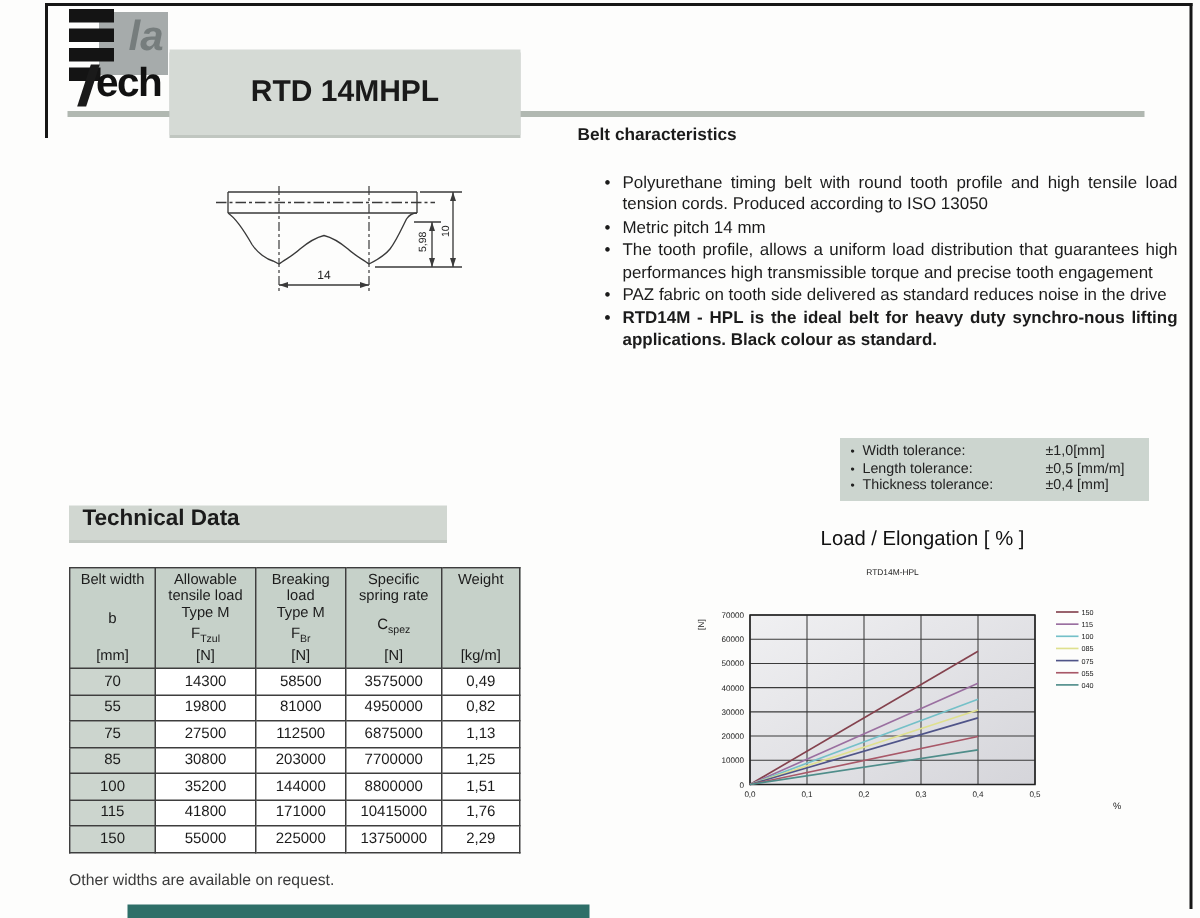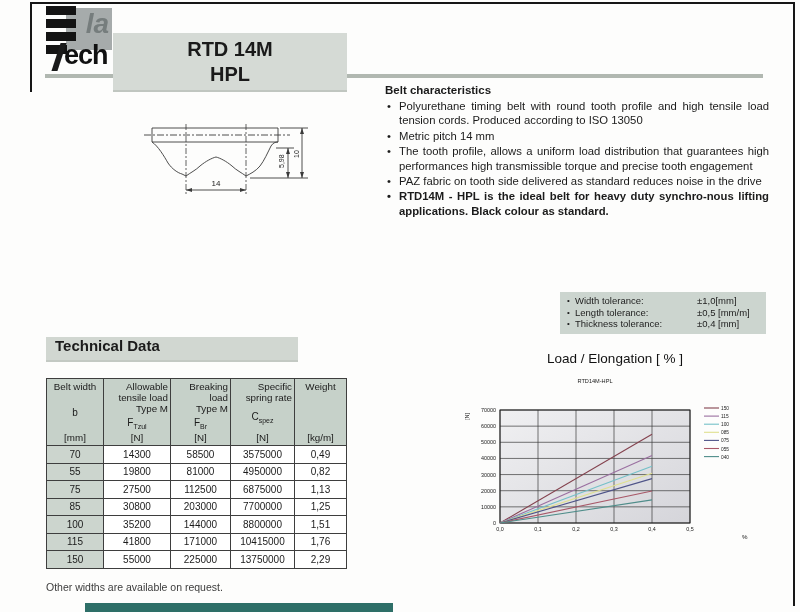--- a/index.html
+++ b/index.html
@@ -20,27 +20,27 @@
   .logo-la{position:absolute;right:3px;top:2px;font-size:28px;font-weight:bold;font-style:italic;color:#767d7d;line-height:1;}
   .logo-bars{position:absolute;left:0;top:0;}
   .logo-bar{width:30px;height:9px;background:#141414;margin-bottom:4px;}
   .logo-bar.short{width:21px;}
   .logo-slash{position:absolute;left:10px;top:37px;width:6px;height:28px;background:#1a1a1a;transform:skewX(-18deg);}
   .logo-ech{position:absolute;left:18px;top:36px;font-size:27px;font-weight:bold;color:#111;letter-spacing:-1px;line-height:1;}
   
   .rule{left:45px;top:74px;width:718px;height:4px;background:#b1b8b1;}
   .title-box{
     left:113px;top:33px;width:234px;height:57px;background:#d5dad5;
-    display:flex;flex-direction:column;align-items:center;justify-content:center;
+    display:flex;align-items:center;justify-content:center;
     font-size:20px;font-weight:bold;line-height:25px;color:#1a1a1a;
     box-shadow:0 2px 0 #c0c6c0;z-index:2;
   }
   
   .chars-heading{left:385px;top:84px;font-size:11.5px;font-weight:bold;}
-  .chars-list{left:385px;top:99px;width:384px;margin:0;padding:0;}
+  .chars-list{left:385px;top:99px;width:384px;margin:16px;padding:0;}
   .chars-list li{
     list-style:none;position:relative;padding-left:14px;margin:0 0 1px 0;
     font-size:11.3px;line-height:14.4px;text-align:justify;
   }
   .chars-list li::before{content:"\2022";position:absolute;left:2px;top:0;}
   .chars-list li.bold{font-weight:bold;}
   
   .tol-box{left:560px;top:292px;width:206px;background:#ccd5cf;padding:3px 6px 4px 6px;box-sizing:border-box;}
   .tol-row{display:flex;font-size:9.5px;line-height:11.5px;color:#222;}
   .tol-label{width:122px;position:relative;padding-left:9px;}
@@ -50,21 +50,21 @@
   .tech-bar{left:46px;top:337px;width:252px;height:23px;background:#d1d7d1;display:flex;box-shadow:0 2px 0 #c3c9c3;}
   .tech-bar span{font-size:15px;font-weight:bold;padding-left:9px;}
   table.data{
     left:46px;top:378px;border-collapse:collapse;table-layout:fixed;
     font-size:10px;color:#1b1b1b;background:#fff;
   }
   table.data th, table.data td{border:1px solid #3e3e3e;}
   table.data th{background:#c6d1c9;font-weight:normal;padding:2px;vertical-align:top;}
   table.data td{height:16.5px;text-align:center;padding:0 2px;}
   table.data td.shade{background:#ccd5ce;}
-  .hwrap{height:62px;display:flex;flex-direction:column;justify-content:space-between;align-items:center;text-align:right;}
+  .hwrap{height:62px;display:flex;flex-direction:column;justify-content:space-between;align-items:center;text-align:center;}
   .h-top{font-size:9.8px;line-height:11px;}
   .h-sym{font-size:10px;}
   .h-sym sub{font-size:7px;}
   .h-unit{font-size:9.8px;}
   
   .chart-title{left:437px;top:351px;width:356px;text-align:center;font-size:13.5px;font-weight:normal;color:#111;}
   #chart{left:438px;top:358px;width:356px;height:192px;}
   #chart text{font-family:"Liberation Sans","DejaVu Sans",sans-serif;fill:#222;}
   
   .footer{left:46px;top:581px;font-size:10.5px;color:#3c3c3c;}

